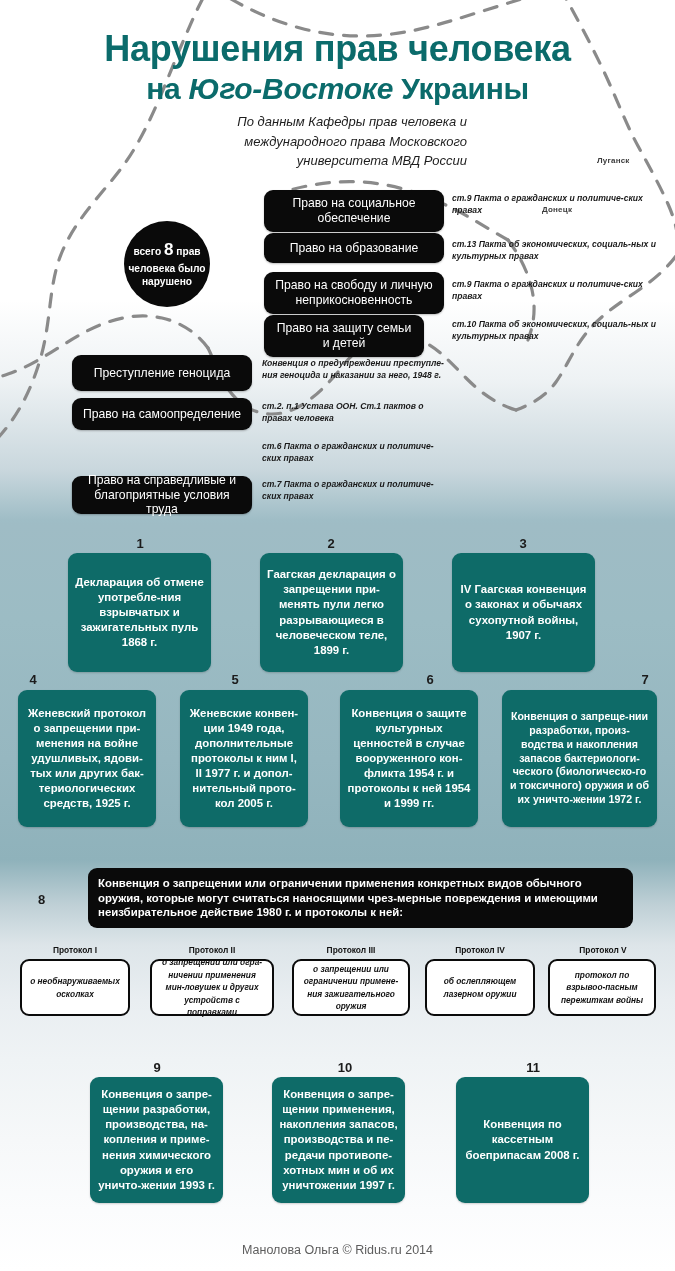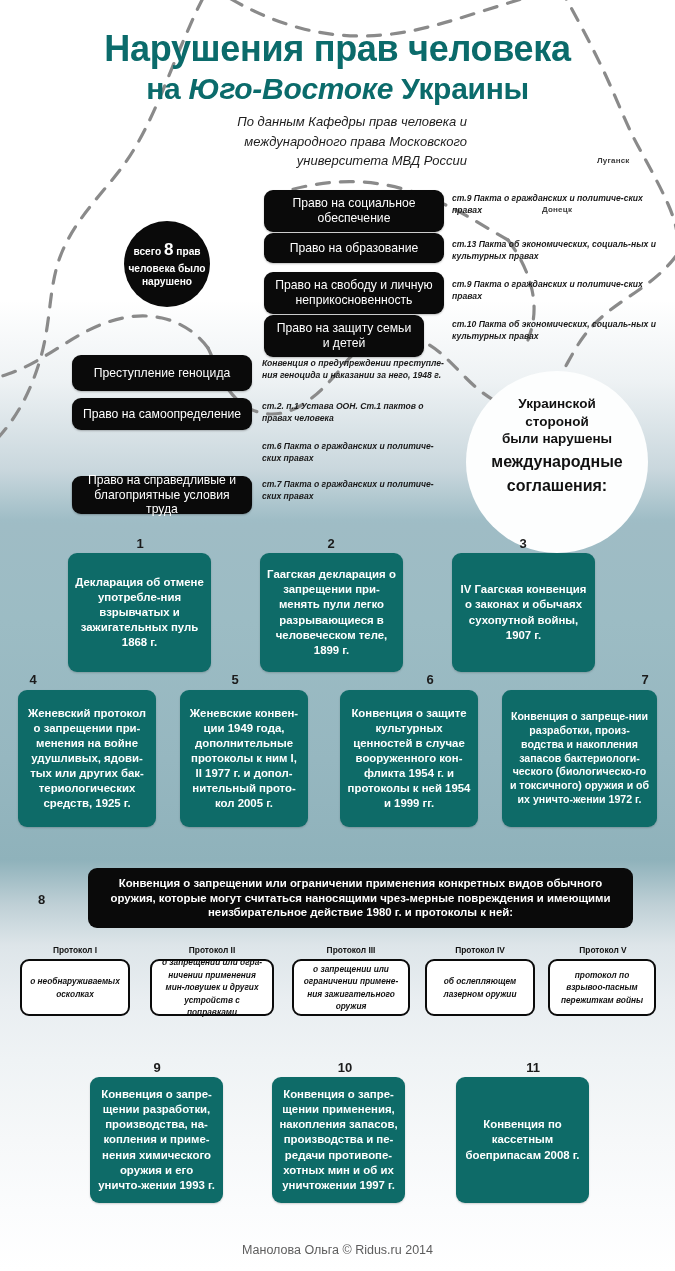--- a/index.html
+++ b/index.html
@@ -176,21 +176,21 @@
     font-size:13px;font-weight:bold;color:#1b1b1b;
   }
   #box8{
     position:absolute;
     left:88px;top:868px;
     width:545px;height:60px;
     background:#0a0a0a;color:#fff;
     border-radius:9px;
     font-size:11.4px;font-weight:bold;
     line-height:1.3;
-    text-align:center;
+    text-align:left;
     display:flex;align-items:center;justify-content:center;
     padding:4px 10px;box-sizing:border-box;
   }
 
   
   .proto-title{
     position:absolute;
     font-size:8.4px;font-weight:bold;color:#111;
     text-align:center;
   }
@@ -277,27 +277,20 @@
 
   <div class="blackbox" style="left:72px;top:398px;width:180px;height:32px;">Право на самоопределение</div>
   <div class="leftnote" style="left:262px;top:400px;">ст.2. п.1 Устава ООН. Ст.1 пактов о правах человека</div>
 
   <div class="blackbox" style="left:72px;top:437px;width:180px;height:32px;margin-top:40px;">Право на жизнь</div>
   <div class="leftnote" style="left:262px;top:440px;">ст.6 Пакта о гражданских и политиче-ских правах</div>
 
   <div class="blackbox" style="left:72px;top:476px;width:180px;height:38px;">Право на справедливые и благоприятные условия труда</div>
   <div class="leftnote" style="left:262px;top:478px;">ст.7 Пакта о гражданских и политиче-ских правах</div>
 
-  <div id="ukr-circle">
-    <span class="sm">Украинской</span>
-    <span class="sm">стороной</span>
-    <span class="sm">были нарушены</span>
-    <span class="lg">международные</span>
-    <span class="lg">соглашения:</span>
-  </div>
 
   <div class="tealnum" style="left:120px;top:536px;">1</div>
   <div class="teal" style="left:68px;top:553px;width:143px;height:119px;">Декларация об отмене употребле-ния взрывчатых и зажигательных пуль 1868 г.</div>
 
   <div class="tealnum" style="left:311px;top:536px;">2</div>
   <div class="teal" style="left:260px;top:553px;width:143px;height:119px;">Гаагская декларация о запрещении при-менять пули легко разрывающиеся в человеческом теле, 1899 г.</div>
 
   <div class="tealnum" style="left:503px;top:536px;">3</div>
   <div class="teal" style="left:452px;top:553px;width:143px;height:119px;">IV Гаагская конвенция о законах и обычаях сухопутной войны, 1907 г.</div>
 

